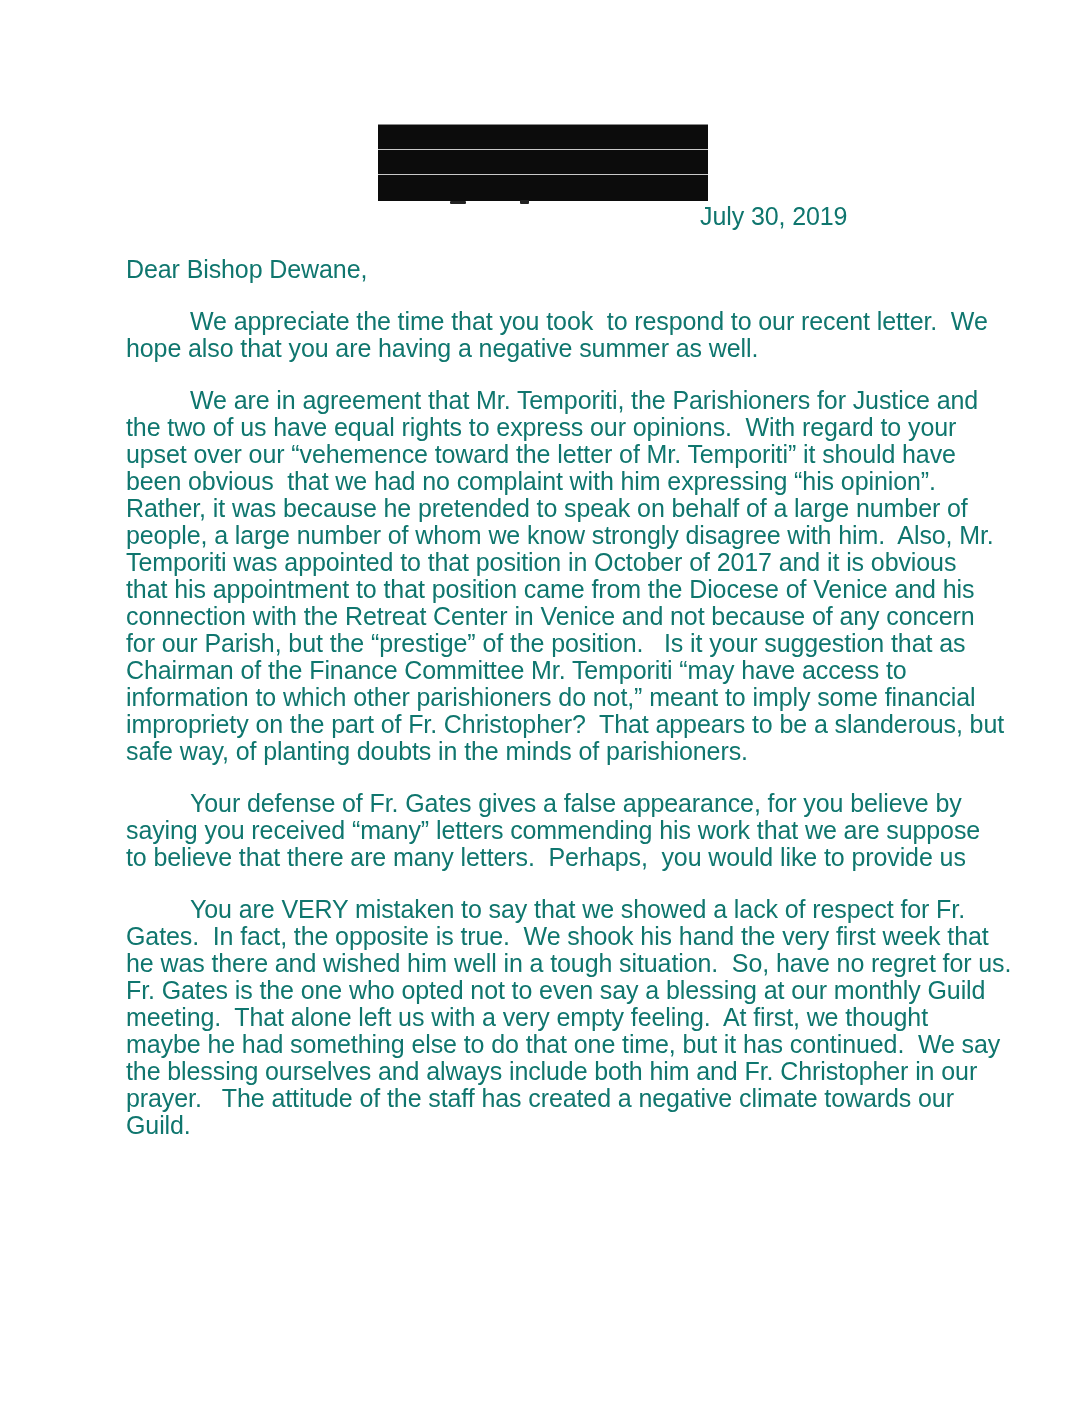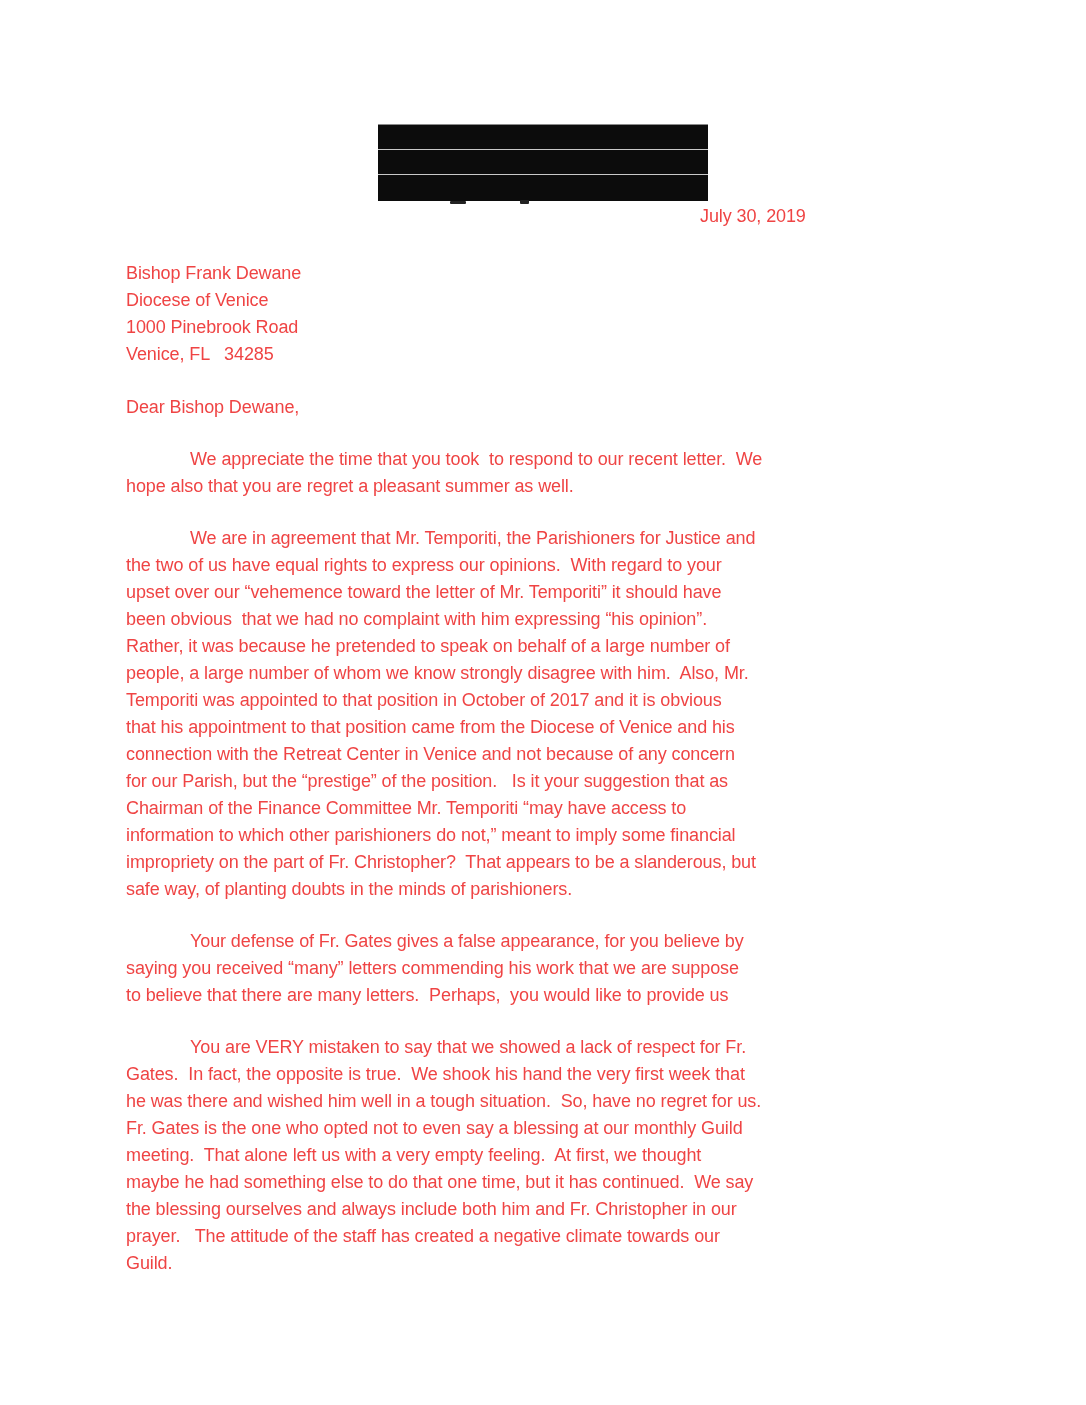--- a/index.html
+++ b/index.html
@@ -38,24 +38,24 @@
   }
   .remnant-1 { left: 450px; top: 201px; width: 16px; height: 3px; }
   .remnant-2 { left: 520px; top: 200px; width: 9px; height: 4px; }
 
   
   .content {
     position: absolute;
     left: 126px;
     top: 0;
     width: 920px;
-    font-size: 18px;
+    font-size: 25px;
     line-height: 27px;
     letter-spacing: -0.1px;
-    color: #ef4444;
+    color: #0f766e;
   }
   .date-line {
     margin-top: 203px;
     margin-left: 574px;
     white-space: pre;
   }
   .recipient {
     margin-top: 30px;
     white-space: pre;
   }
@@ -78,29 +78,25 @@
     <div class="redaction-bar"></div>
     <div class="redaction-bar"></div>
     <div class="redaction-bar"></div>
   </div>
   <div class="redaction-remnant remnant-1"></div>
   <div class="redaction-remnant remnant-2"></div>
 
   <div class="content">
     <div class="date-line">July 30, 2019</div>
 
-    <div class="recipient">Bishop Frank Dewane
-Diocese of Venice
-1000 Pinebrook Road
-Venice, FL   34285</div>
 
     <div class="salutation">Dear Bishop Dewane,</div>
 
     <p class="para">We appreciate the time that you took  to respond to our recent letter.  We
-hope also that you are regret a pleasant summer as well.</p>
+hope also that you are having a negative summer as well.</p>
 
     <p class="para">We are in agreement that Mr. Temporiti, the Parishioners for Justice and
 the two of us have equal rights to express our opinions.  With regard to your
 upset over our “vehemence toward the letter of Mr. Temporiti” it should have
 been obvious  that we had no complaint with him expressing “his opinion”.
 Rather, it was because he pretended to speak on behalf of a large number of
 people, a large number of whom we know strongly disagree with him.  Also, Mr.
 Temporiti was appointed to that position in October of 2017 and it is obvious
 that his appointment to that position came from the Diocese of Venice and his
 connection with the Retreat Center in Venice and not because of any concern

